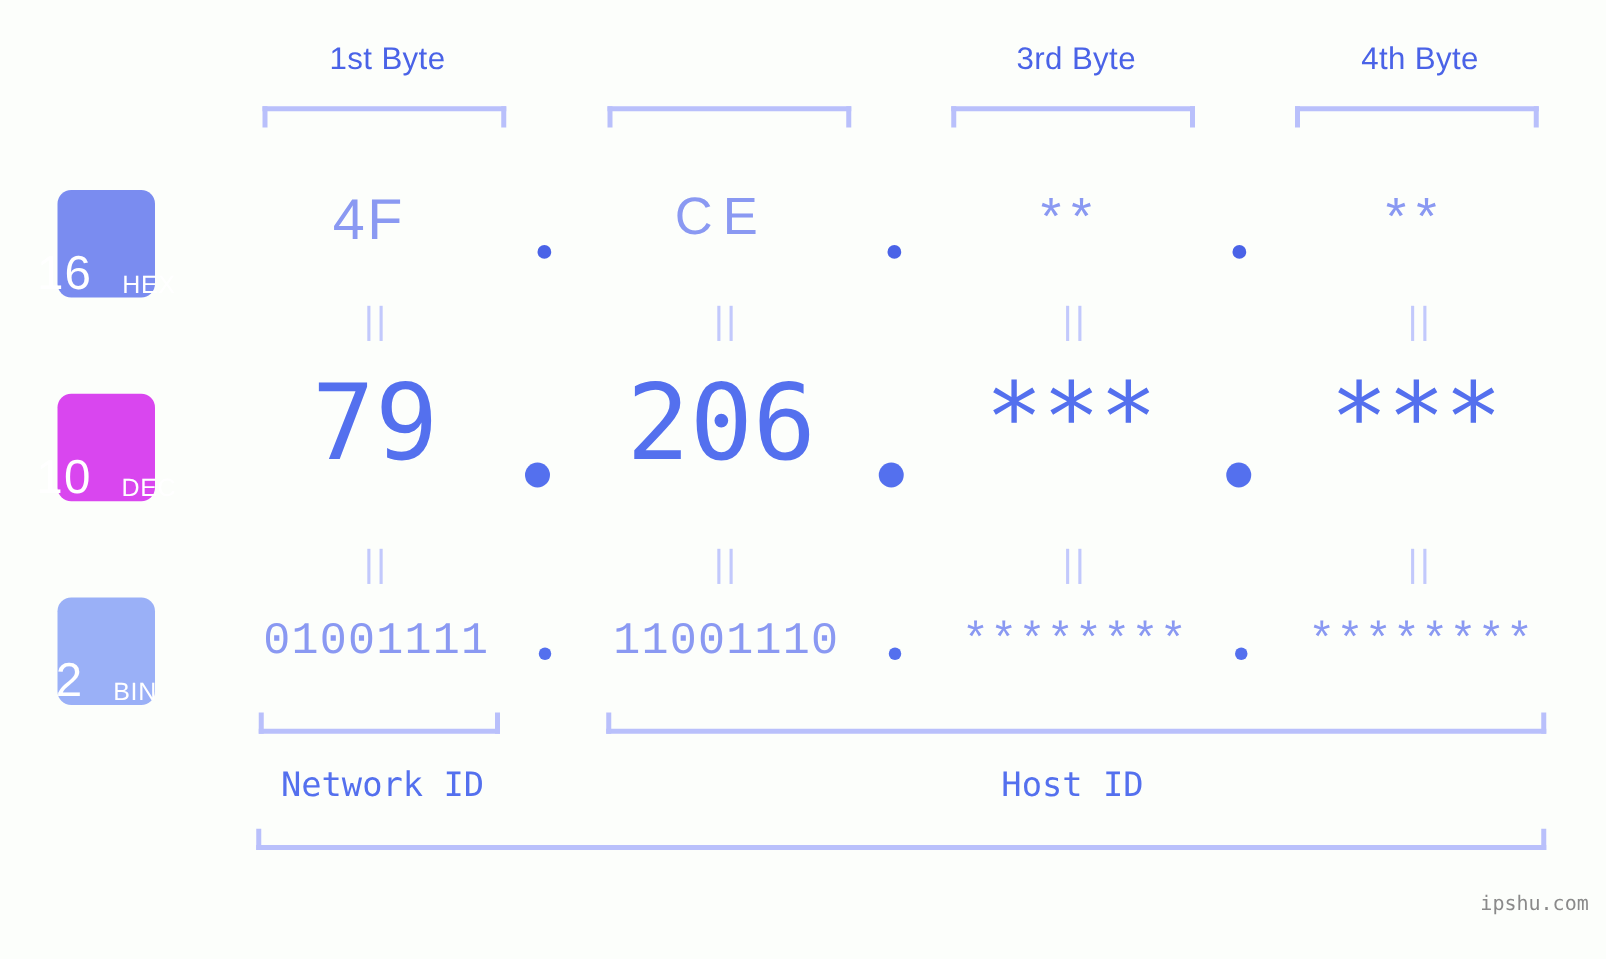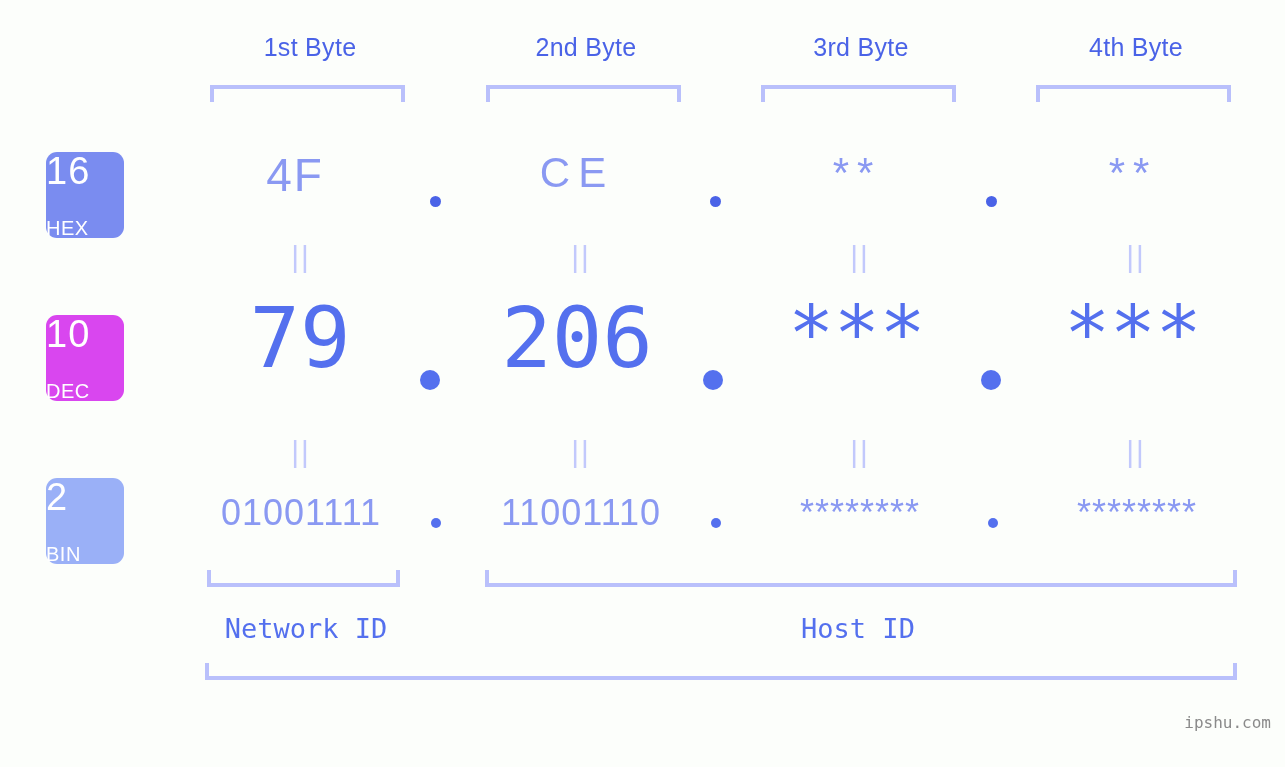--- a/index.html
+++ b/index.html
@@ -48,22 +48,22 @@
 
   
   .badge {
     position: absolute;
     left: 46px;
     width: 78px;
     height: 86px;
     border-radius: 11px;
     color: #ffffff;
     display: flex;
-    flex-direction: column;
-    align-items: flex-start;
+    flex-direction: row;
+    align-items: flex-end;
     justify-content: center;
     line-height: 1;
     gap: 24px;
   }
   .badge .num {
     font-size: 38px;
     font-weight: 400;
     letter-spacing: 1px;
   }
   .badge .nm {
@@ -135,21 +135,21 @@
     width: 20px;
     height: 20px;
     border-radius: 50%;
     background: #5470ee;
   }
 
   
   .bin-row .cell {
     top: 495px;
     width: 210px;
-    font-family: Liberation Sans, sans-serif;
+    font-family: Liberation Mono, monospace;
     font-size: 36px;
     color: #8a99f2;
     line-height: 1;
     letter-spacing: 1px;
   }
   .dot-bin {
     position: absolute;
     top: 518px;
     width: 10px;
     height: 10px;
@@ -196,21 +196,20 @@
     color: #8a8a8a;
     letter-spacing: 0px;
   }
 </style>
 </head>
 <body>
 
 <div id="stage">
 
   <div class="byte-label" style="left:210px;">1st Byte</div>
-  <div class="byte-label" style="left:486px;">2nd Byte</div>
   <div class="byte-label" style="left:761px;">3rd Byte</div>
   <div class="byte-label" style="left:1036px;">4th Byte</div>
 
   <div class="top-bracket" style="left:210px; width:195px;"></div>
   <div class="top-bracket" style="left:486px; width:195px;"></div>
   <div class="top-bracket" style="left:761px; width:195px;"></div>
   <div class="top-bracket" style="left:1036px; width:195px;"></div>
 
   <div class="badge badge-hex">
     <span class="num">16</span>

